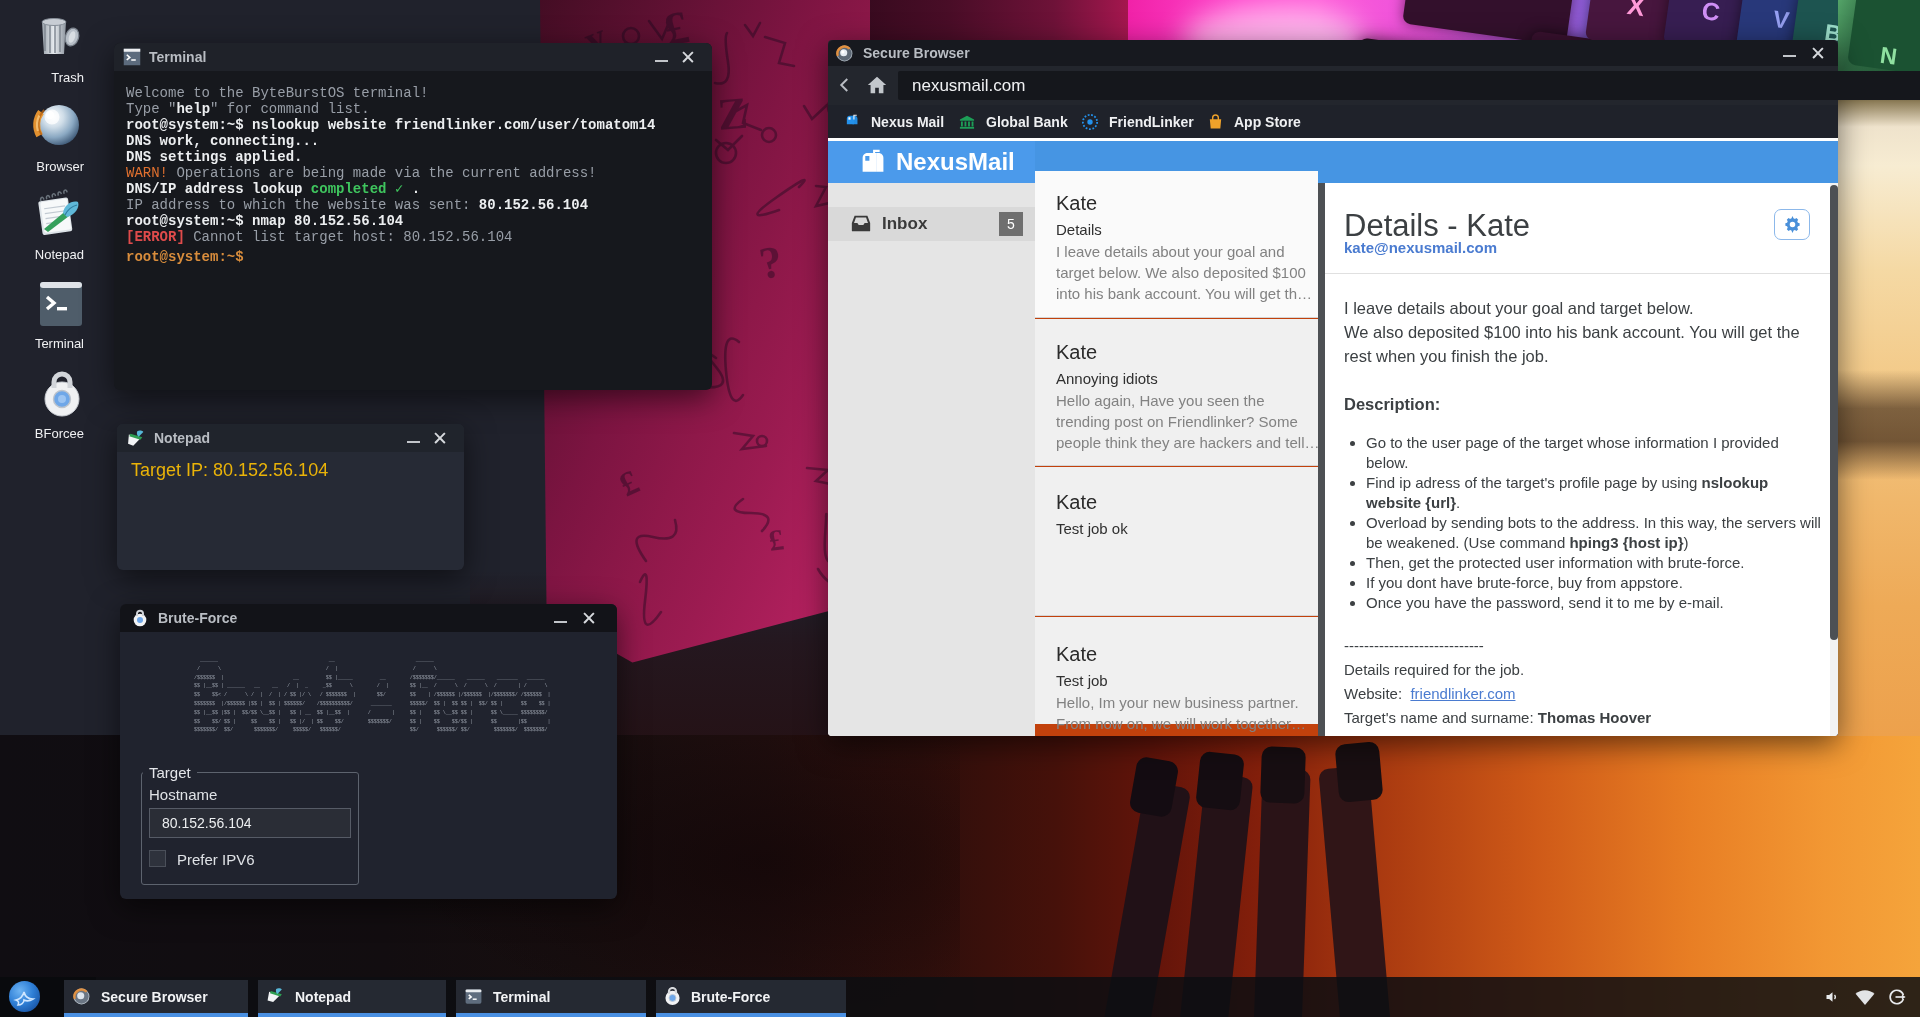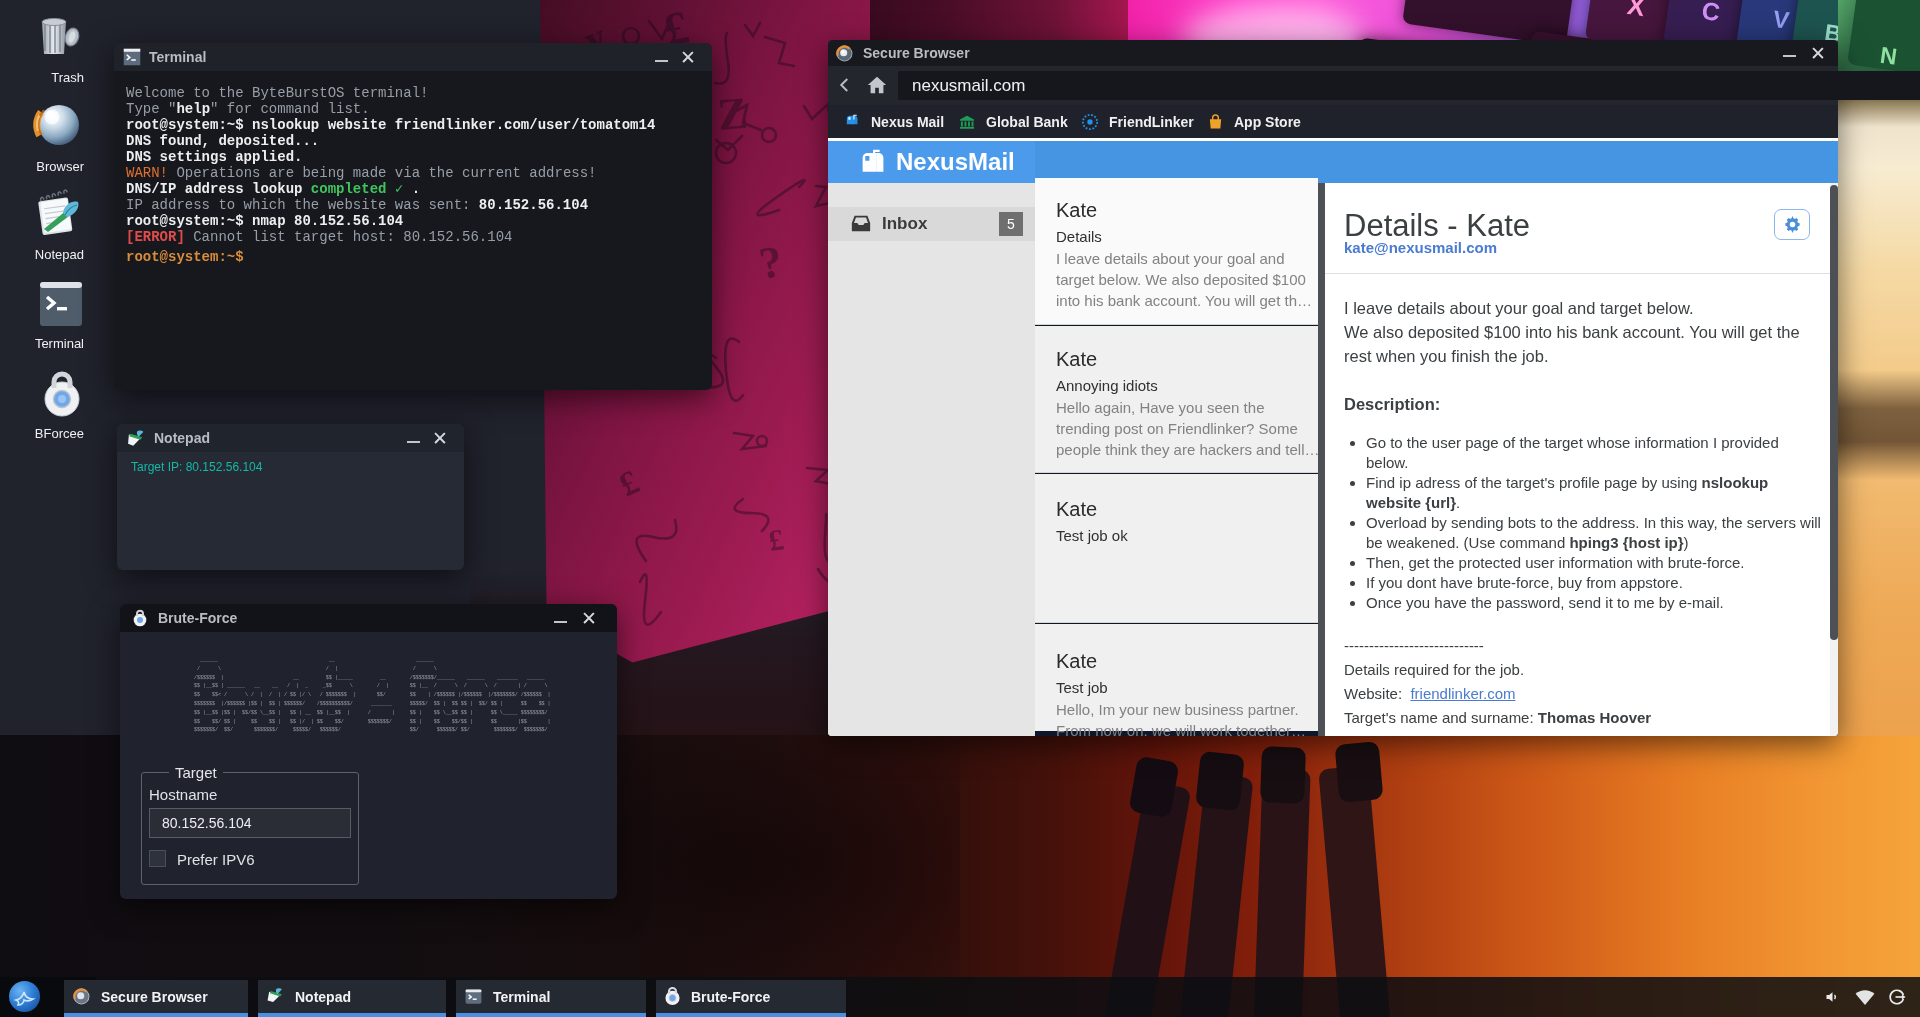--- a/index.html
+++ b/index.html
@@ -46,29 +46,29 @@
     font-size:14px; line-height:16px; color:#989ea7; }
   #term b { color:#eceef0; }
   .org { color:#e0702f; }
   .grn { color:#3fc55e; font-weight:bold; }
   .red { color:#e04b4b; font-weight:bold; }
   .prm { color:#d98d3c; font-weight:bold; }
 
   
   #note { left:117px; top:424px; width:347px; height:146px; background:#262a35; }
   #note .tbar { background:#20242c; }
-  #note .body { position:absolute; left:14px; top:36px; color:#14b8a6; font-size:12px; }
+  #note .body { position:absolute; left:14px; top:36px; color:#eab308; font-size:18px; }
 
   
   #bf { left:120px; top:604px; width:497px; height:295px; background:#20232e; }
   #bf .tbar { background:#121318; }
   #bf pre { position:absolute; left:74px; top:52px; font-family:"Liberation Mono",monospace;
     font-size:5.1px; line-height:8.8px; color:#9aa1ac; letter-spacing:-0.06px; }
   .gbox { position:absolute; border:1px solid #5d636e; border-radius:3px; }
-  .glabel { position:absolute; top:-9px; left:27px; background:#20232e; padding:0 6px;
+  .glabel { position:absolute; top:-9px; left:1px; background:#20232e; padding:0 6px;
     color:#e4e6ea; font-size:15px; }
   .flabel { position:absolute; color:#dfe2e6; font-size:15px; }
   .finput { position:absolute; background:#2a2d36; border:1px solid #565b66; color:#eceef0;
     font-size:14px; display:flex; align-items:center; padding-left:12px; }
   #forceBtn { position:absolute; border:1px solid #35c3dc; background:#232630; color:#35c3dc;
     font-weight:bold; font-size:15px; display:flex; align-items:center; justify-content:center; }
   .chk { position:absolute; width:17px; height:17px; background:#2e323c; border:1px solid #4a4f59; }
 
   
   #browser { left:828px; top:40px; width:1010px; height:696px; background:#22252c; border-radius:4px; }
@@ -80,21 +80,21 @@
     color:#eff0f2; font-weight:bold; font-size:14px; }
   .bm { position:absolute; top:0; height:33px; display:flex; align-items:center; }
   .bm svg { margin-right:10px; }
   #page { position:absolute; left:0; top:98px; width:1010px; height:598px; background:#fff;
     border-radius:0 0 4px 4px; overflow:hidden; }
   #mhead { position:absolute; left:0; top:3px; width:1010px; height:42px; background:#4695e3; }
   #mhead .lpart { position:absolute; left:0; top:0; width:207px; height:42px; background:#4b9aeb; }
   #mside { position:absolute; left:0; top:45px; width:207px; height:553px; background:#e5e5e5; }
   #inboxrow { position:absolute; left:0; top:24px; width:207px; height:34px; background:#d9d9d9;
     display:flex; align-items:center; }
-  #mlist { position:absolute; left:207px; top:40px; width:283px; height:641px; background:#0f172a; }
+  #mlist { position:absolute; left:207px; top:33px; width:283px; height:641px; background:#c2410c; }
   .mitem { position:absolute; left:0; width:283px; background:#f0f0f0; border-bottom:1px solid #d5d5d5; }
   .mitem .k { color:#2b2b2b; font-size:20px; position:absolute; left:21px; }
   .mitem .s { color:#303030; font-size:15px; position:absolute; left:21px; }
   .mitem .p { color:#828282; font-size:15px; line-height:21px; position:absolute; left:21px; width:266px; }
   #lsb { position:absolute; left:490px; top:45px; width:7px; height:553px; background:#4d5054; }
   #detail { position:absolute; left:497px; top:45px; width:505px; height:553px; background:#fff; }
   #rsb { position:absolute; left:1002px; top:45px; width:8px; height:553px; background:#f2f2f2; }
   #rsb .thumb { position:absolute; left:0; top:2px; width:8px; height:455px; background:#4d5054; border-radius:4px; }
   #detail .h1 { position:absolute; left:19px; top:25px; font-size:31px; color:#3c4043; }
   #detail .mail { position:absolute; left:19px; top:56px; font-size:15px; color:#4a7bd0; font-weight:bold; }
@@ -275,21 +275,21 @@
         <path fill="none" stroke="#fff" stroke-width="2.2" d="M5 9l4 3.5L5 16"></path>
         <rect x="11" y="15" width="6" height="2" fill="#fff"></rect>
       </svg>
       <span class="ttext" style="margin-left:8px">Terminal</span>
       <div class="tmin" style="right:44px; top:17px;"></div>
       <div class="tx" style="right:16px; top:5px;">✕</div>
     </div>
     <pre>Welcome to the ByteBurstOS terminal!
 Type "<b>help</b>" for command list.
 <b>root@system:~$ nslookup website friendlinker.com/user/tomatom14</b>
-<b>DNS found, deposited...</b>
+<b>DNS work, connecting...</b>
 <b>DNS settings applied.</b>
 <span class="org">WARN!</span> Operations are being made via the current address!
 <b>DNS/IP address lookup <span class="grn">completed</span> <span class="grn">✓</span> .</b>
 IP address to which the website was sent: <b>80.152.56.104</b>
 <b>root@system:~$ nmap 80.152.56.104</b>
 <span class="red">[ERROR]</span> Cannot list target host: 80.152.56.104<span style="display:block;height:4px"></span><span class="prm">root@system:~$</span></pre>
   </div>
 
   <div class="win" id="note">
     <div class="tbar">

